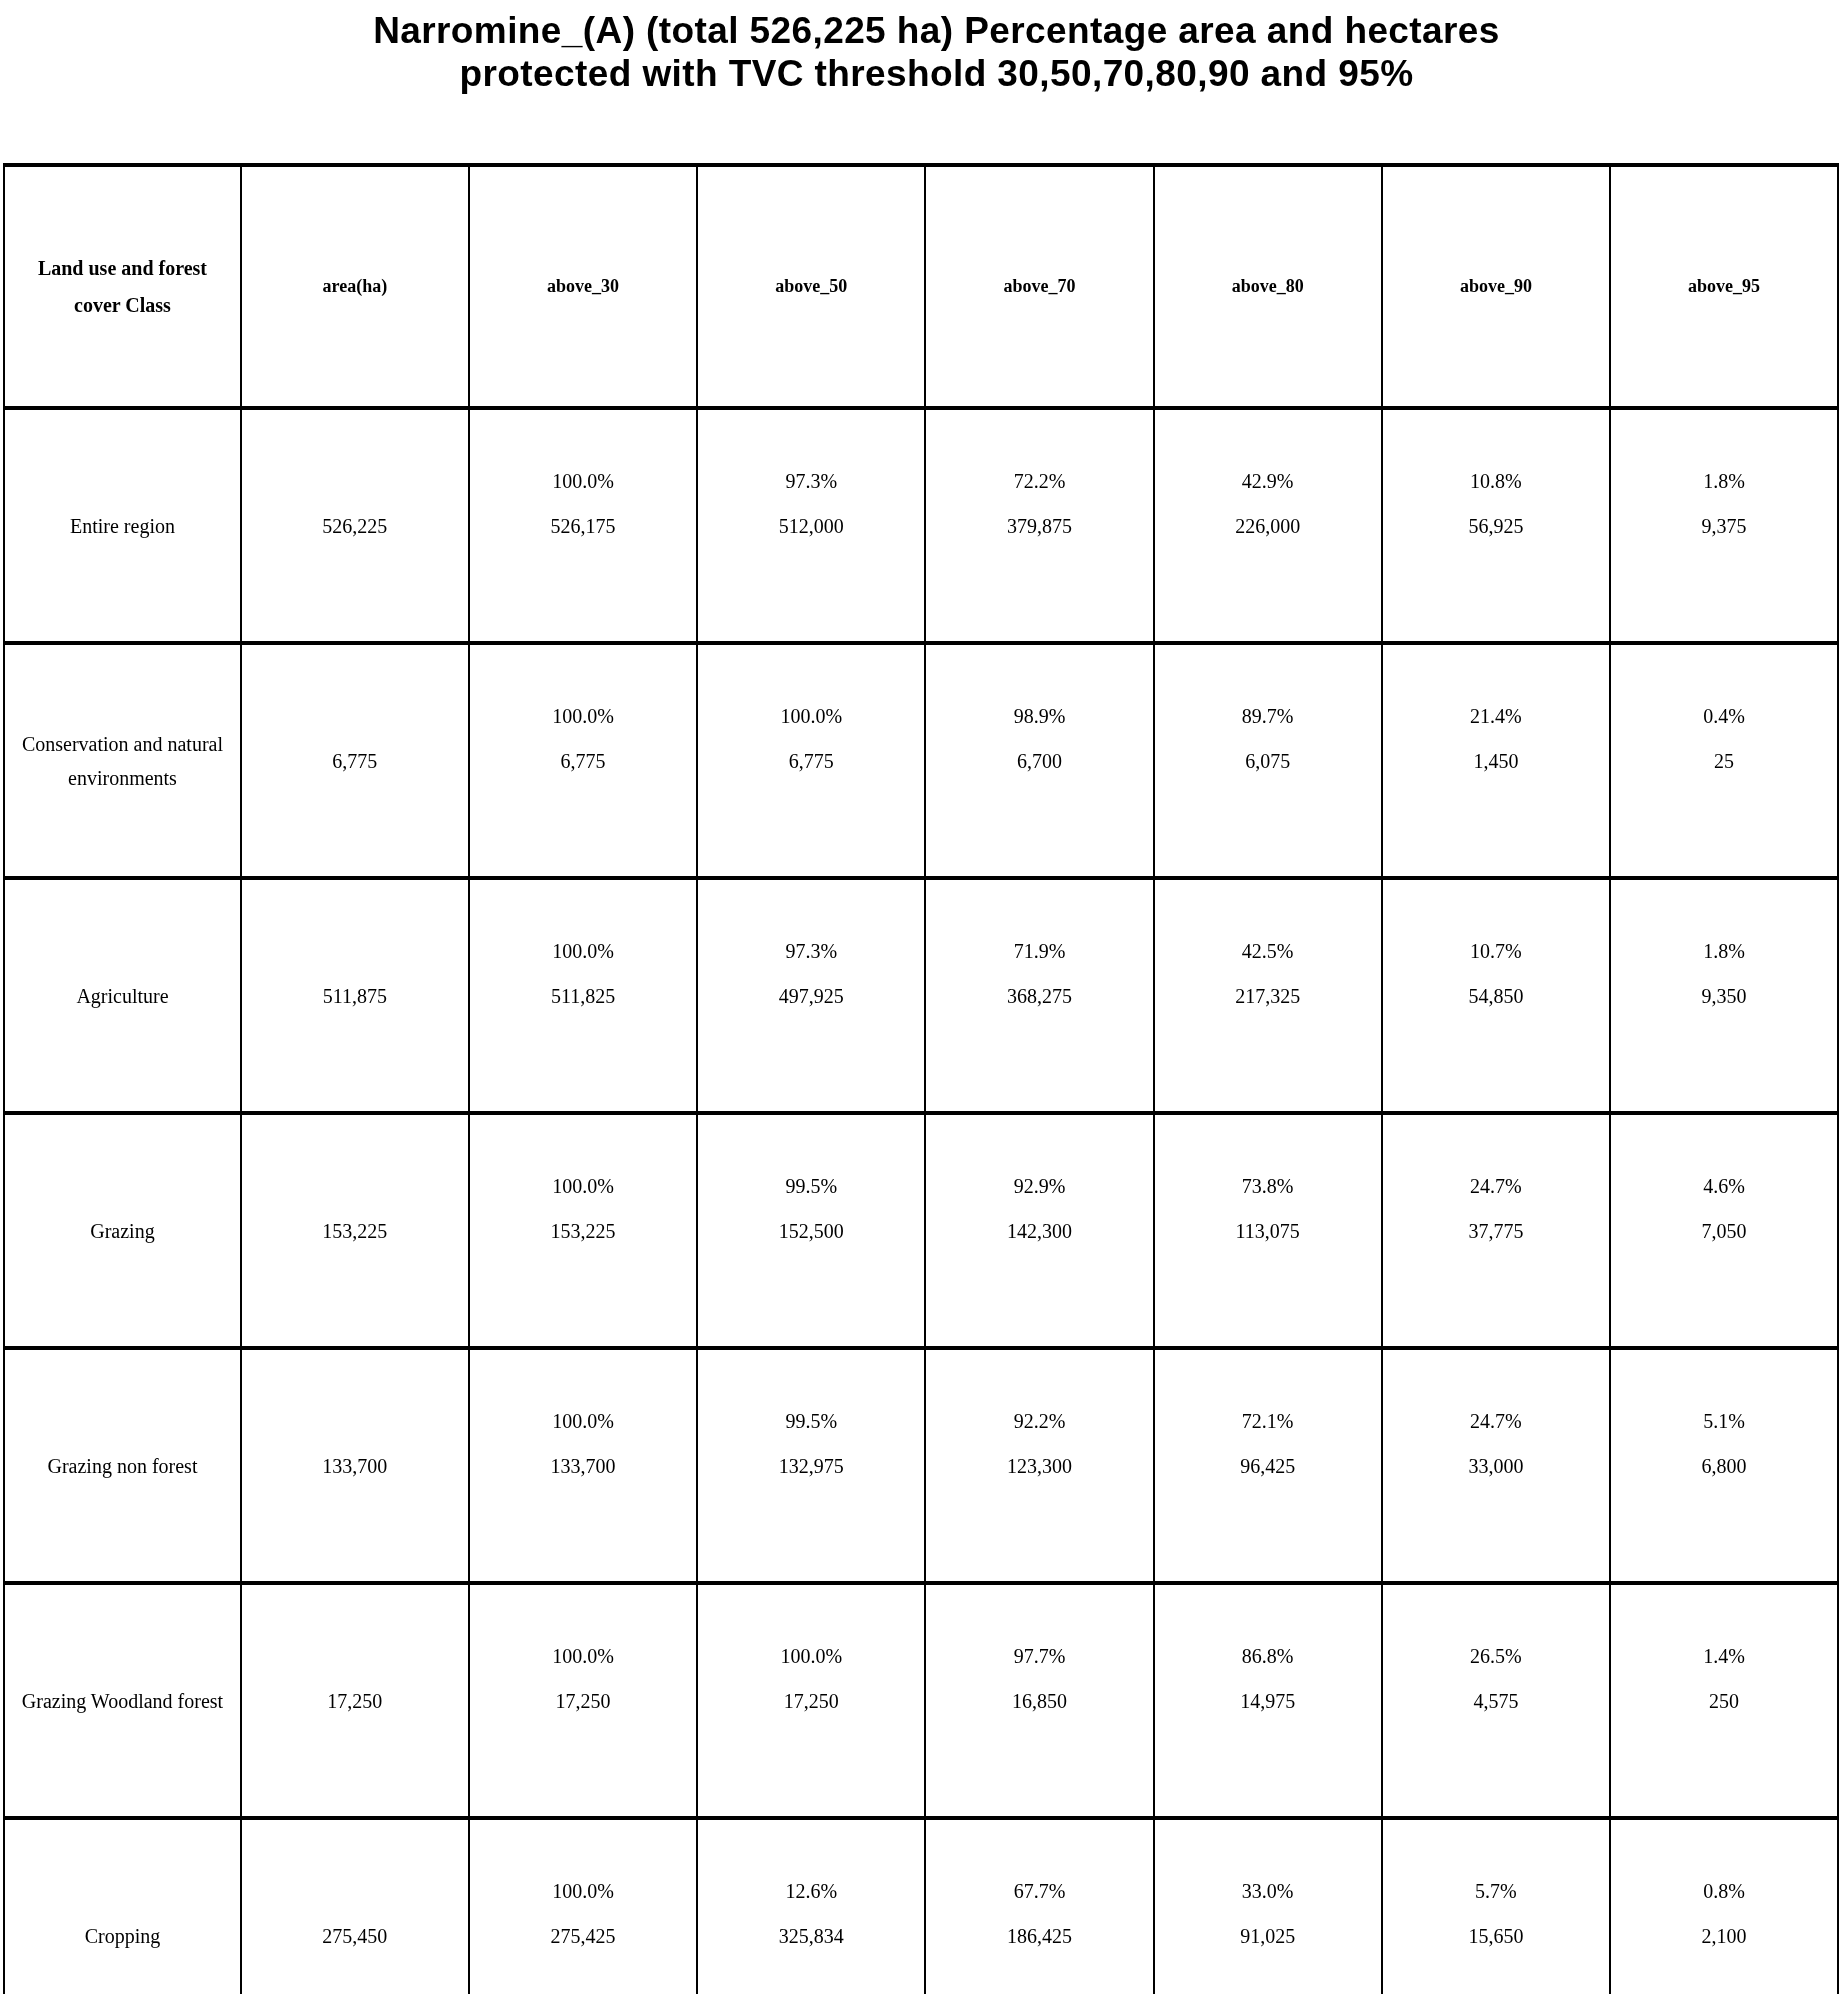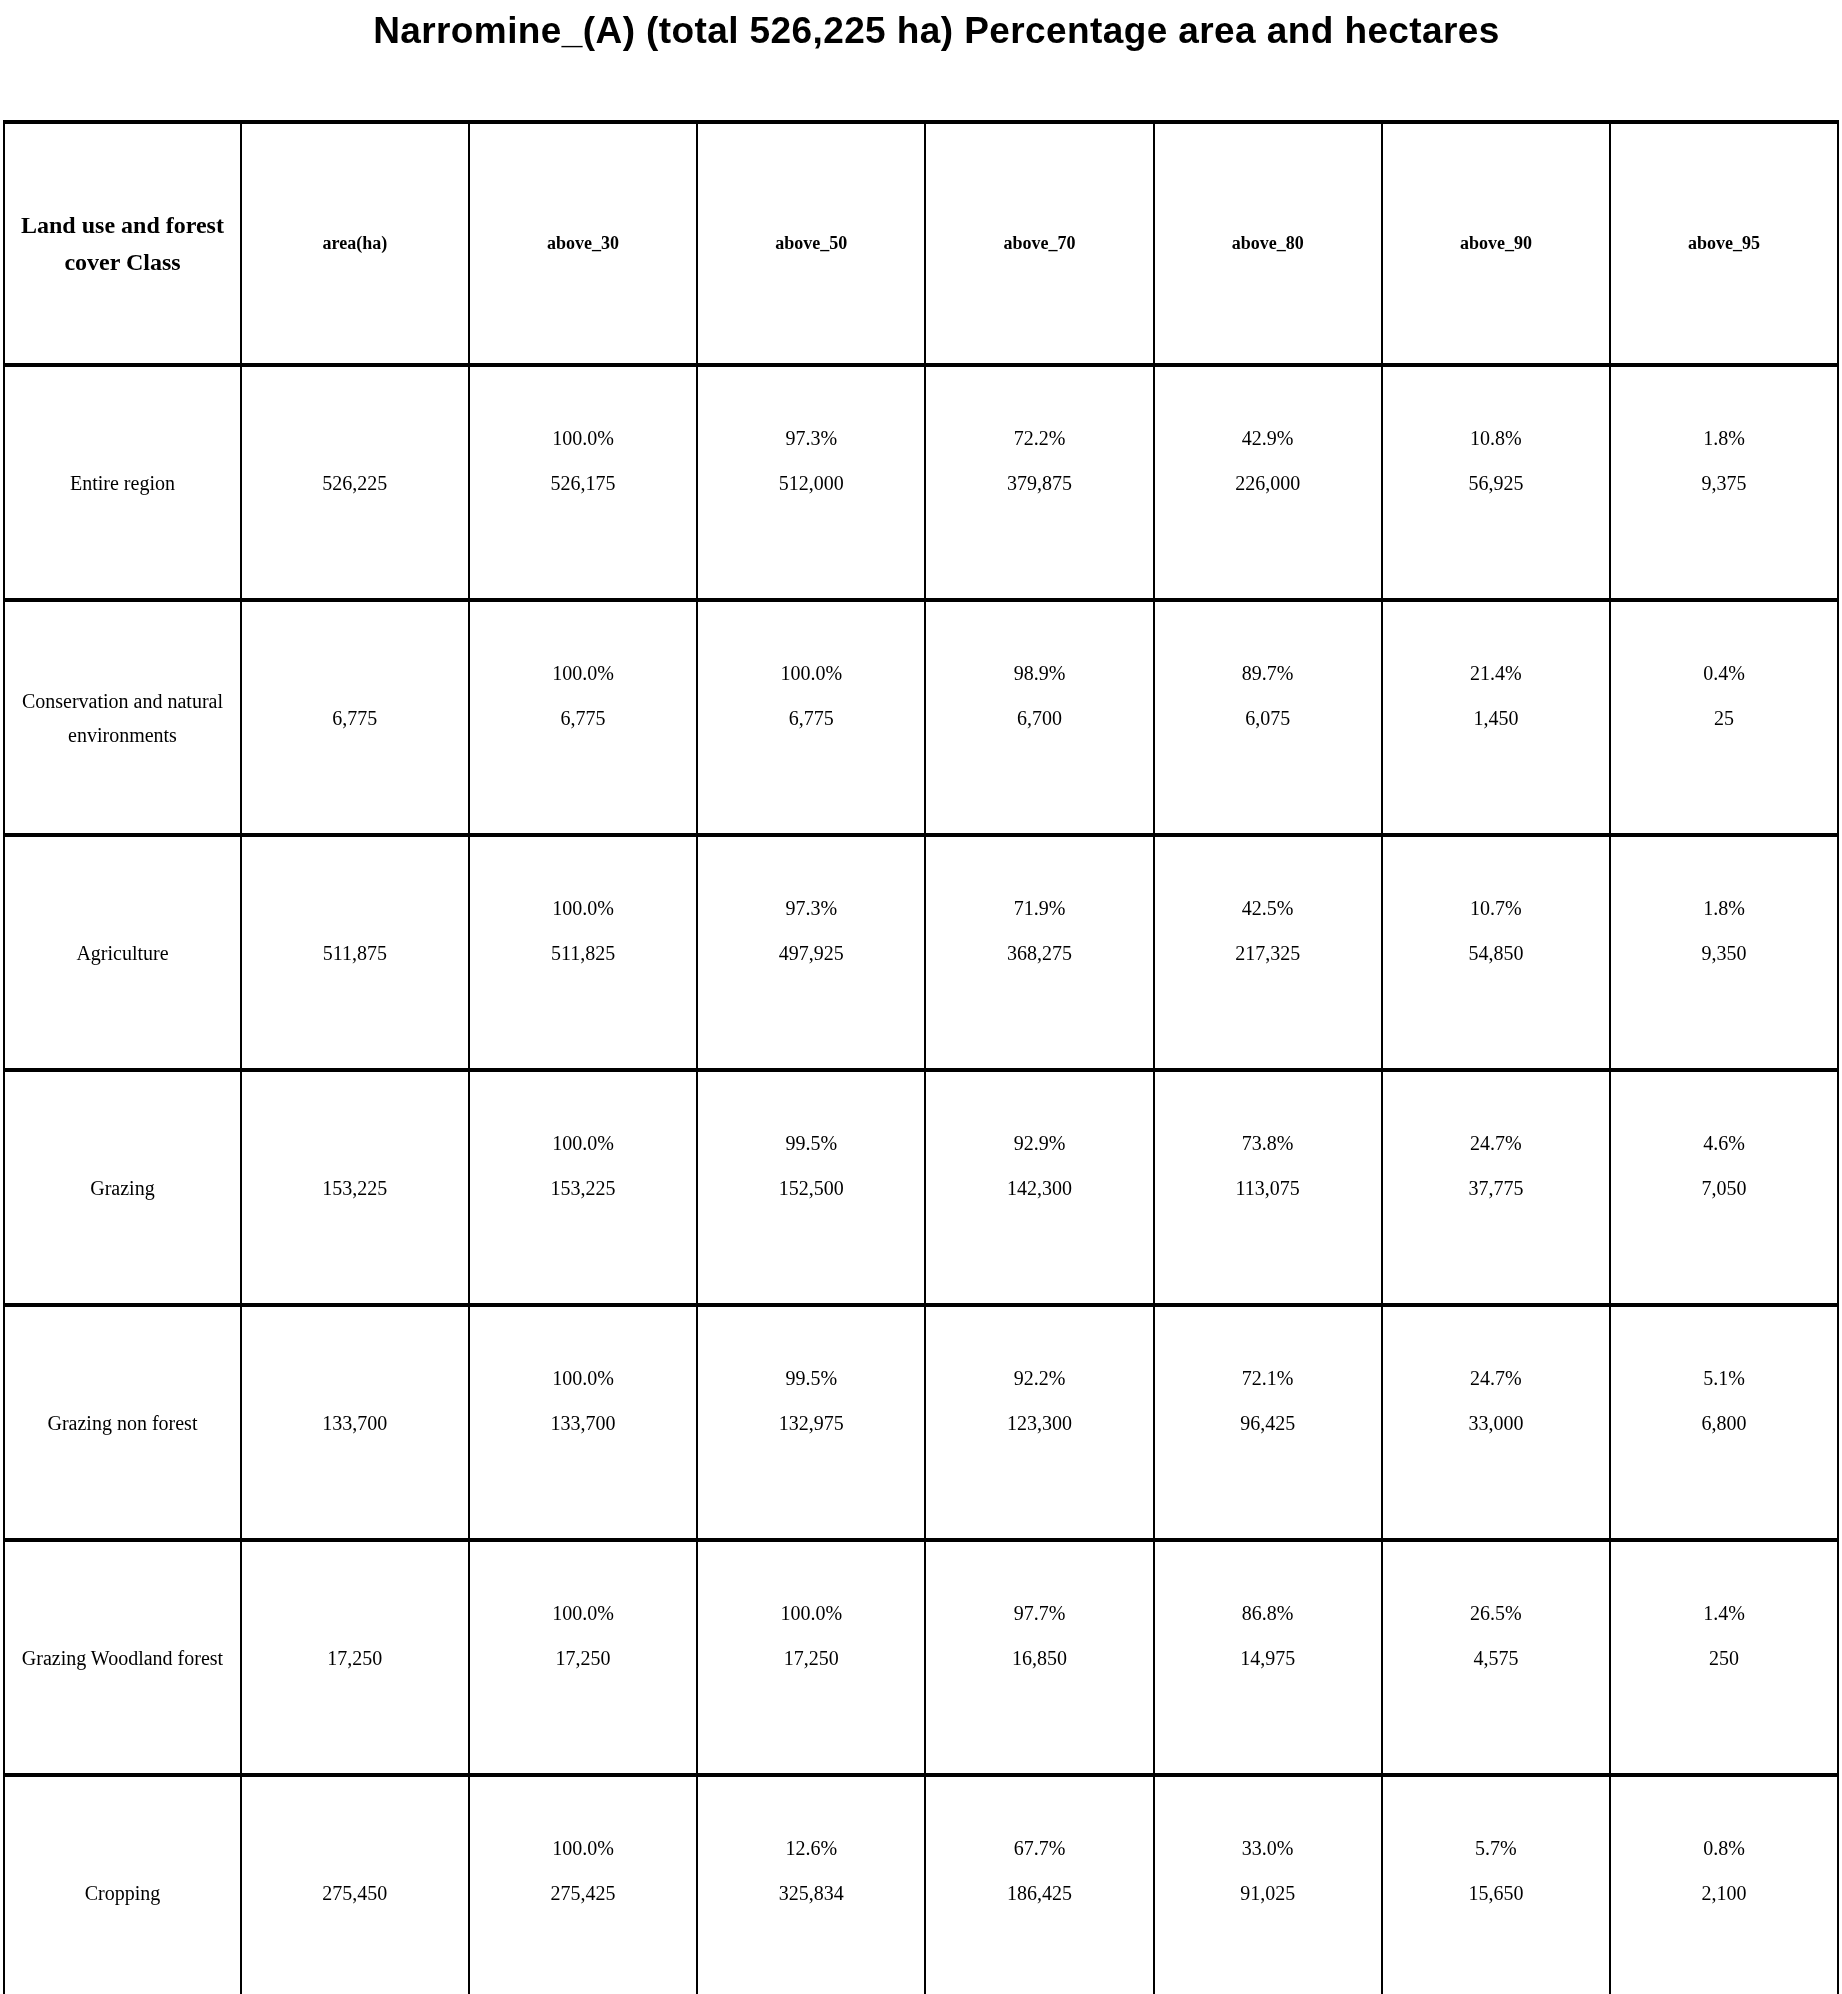--- a/index.html
+++ b/index.html
@@ -20,32 +20,33 @@
     background:#fff;
   }
   table.data-table col.c-class{width:12.9%;}
   table.data-table th,table.data-table td{
     border:2.4px solid #000;
     border-top-width:4.8px;border-bottom-width:4.8px;
     text-align:center;vertical-align:middle;
     padding:0 8.8px;overflow:hidden;
   }
   table.data-table th{height:239px;font-weight:bold;font-size:18px;line-height:37px;}
-  table.data-table th.col-class{font-size:24px;}
+  table.data-table th.col-class{font-size:20px;}
   table.data-table td{height:231px;font-size:20px;}
   td.row-label{font-weight:normal;font-size:24px;line-height:34px;}
   .single{line-height:44px;}
   .dual{transform:translateY(-22.3px);line-height:45px;}
   .dual .pct,.dual .val{white-space:nowrap;}
 </style>
 </head>
 <body>
 
 <div class="title-block">
   <div>Narromine_(A) (total 526,225 ha) Percentage area and hectares</div>
+  <div>protected with TVC  threshold 30,50,70,80,90 and 95%</div>
 </div>
 
 <table class="data-table">
   <colgroup>
     <col class="c-class">
       <col>
       <col>
       <col>
       <col>
       <col>

